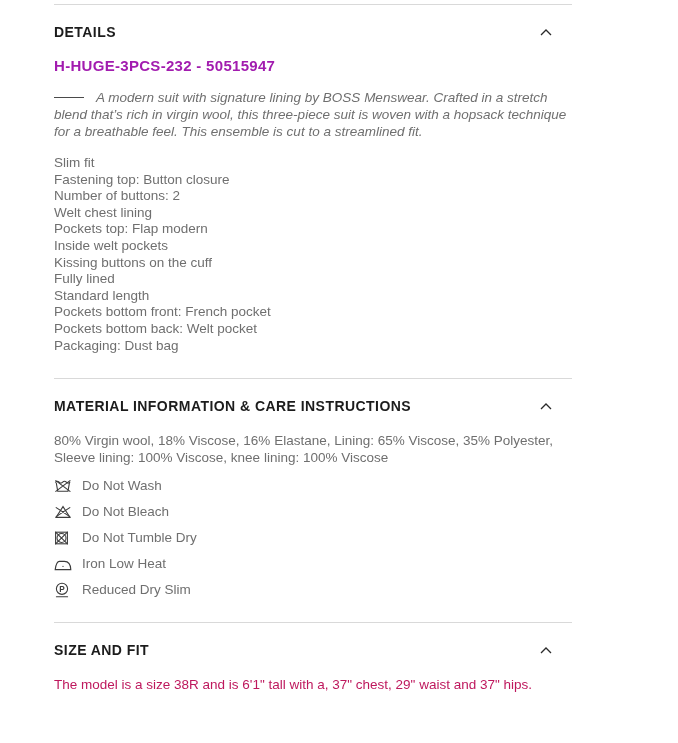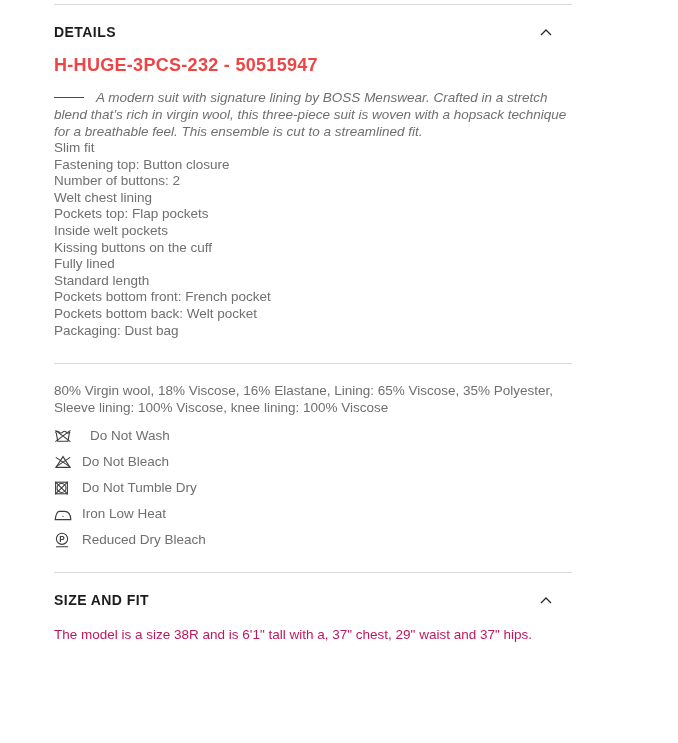--- a/index.html
+++ b/index.html
@@ -18,39 +18,39 @@
     margin-top:20px;cursor:pointer;
   }
   .section-title{
     margin:0;font-size:14px;font-weight:bold;color:#1c1c1c;
     letter-spacing:.45px;line-height:15px;
   }
   .chevron{margin-right:20px;display:flex;align-items:center;}
   .chevron svg{stroke:#2b2b2b;fill:none;stroke-width:1.3;}
 
   .product-code{
-    margin-top:18px;font-size:18px;font-weight:bold;color:#ef4444;
+    margin-top:18px;font-size:15px;font-weight:bold;color:#a21caf;
     letter-spacing:.3px;line-height:15px;
   }
   .description{
     margin:16px 0 0 0;font-size:13.5px;line-height:17px;color:#6f6f6f;font-style:italic;
   }
   .desc-dash{
     display:inline-block;width:30px;height:1px;background:#4a4a4a;
     vertical-align:4px;margin-right:12px;
   }
-  .features{}
+  .features{margin-top:15px;}
   .feature{font-size:13.5px;line-height:16.6px;color:#6f6f6f;}
 
   .composition{
     margin:18px 0 0 0;font-size:13.5px;line-height:17px;color:#6f6f6f;
   }
   .care-list{margin-top:12px;}
   .care-row{display:flex;align-items:center;margin-top:10px;height:16px;}
-  .care-row:first-child{margin-top:0;gap:8px;}
+  .care-row:first-child{margin-top:0;}
   .care-icon{width:21px;display:flex;align-items:center;}
   .care-icon svg{stroke:#3c3c3c;fill:none;stroke-width:1.1;stroke-linecap:round;}
   .care-label{margin-left:7px;font-size:13.5px;color:#6f6f6f;line-height:16px;}
 
   .model-info{
     margin:18px 0 0 0;font-size:13.5px;line-height:17px;color:#be185d;
   }
 </style>
 </head>
 <body>
@@ -70,32 +70,40 @@
 
   <div class="product-code">H-HUGE-3PCS-232 - 50515947</div>
 
   <p class="description"><span class="desc-dash"></span><span>A modern suit with signature lining by BOSS Menswear. Crafted in a stretch blend that’s rich in virgin wool, this three-piece suit is woven with a hopsack technique for a breathable feel. This ensemble is cut to a streamlined fit.</span></p>
 
   <div class="features">
     <div class="feature">Slim fit</div>
     <div class="feature">Fastening top: Button closure</div>
     <div class="feature">Number of buttons: 2</div>
     <div class="feature">Welt chest lining</div>
-    <div class="feature">Pockets top: Flap pockets</div>
+    <div class="feature">Pockets top: Flap modern</div>
     <div class="feature">Inside welt pockets</div>
     <div class="feature">Kissing buttons on the cuff</div>
     <div class="feature">Fully lined</div>
     <div class="feature">Standard length</div>
     <div class="feature">Pockets bottom front: French pocket</div>
     <div class="feature">Pockets bottom back: Welt pocket</div>
     <div class="feature">Packaging: Dust bag</div>
   </div>
 
   <hr class="divider mid">
 
+  <div class="section-header">
+    <h2 class="section-title">MATERIAL INFORMATION &amp; CARE INSTRUCTIONS</h2>
+    <span class="chevron">
+      <svg width="12" height="7" viewBox="0 0 12 7">
+          <path d="M1 6 L6 1 L11 6"></path>
+        </svg>
+    </span>
+  </div>
 
   <p class="composition">80% Virgin wool, 18% Viscose, 16% Elastane, Lining: 65% Viscose, 35% Polyester, Sleeve lining: 100% Viscose, knee lining: 100% Viscose</p>
 
   <div class="care-list">
 
     <div class="care-row">
       <span class="care-icon">
         <svg width="18" height="14" viewBox="0 0 18 14">
           <path d="M1.5 3.2 C2.7 1.9 3.9 1.9 5.1 3.2 C6.3 4.5 7.5 4.5 8.7 3.2 C9.9 1.9 11.1 1.9 12.3 3.2 C13.5 4.5 14.7 4.5 15.9 3.2"></path>
           <path d="M2.3 4 L3.7 12.2 L14 12.2 L15.4 4"></path>
@@ -137,21 +145,21 @@
     </div>
 
     <div class="care-row">
       <span class="care-icon">
         <svg width="16" height="16" viewBox="0 0 16 16">
           <circle cx="8" cy="6.8" r="5.6"></circle>
           <text x="8" y="9.8" text-anchor="middle" font-size="8.2" font-weight="bold" fill="#3c3c3c" stroke="none" font-family="Liberation Sans, sans-serif">P</text>
           <path d="M2.4 14.8 L13.6 14.8"></path>
         </svg>
       </span>
-      <span class="care-label">Reduced Dry Bleach</span>
+      <span class="care-label">Reduced Dry Slim</span>
     </div>
 
   </div>
 
   <hr class="divider mid">
 
   <div class="section-header">
     <h2 class="section-title">SIZE AND FIT</h2>
     <span class="chevron">
       <svg width="12" height="7" viewBox="0 0 12 7">

